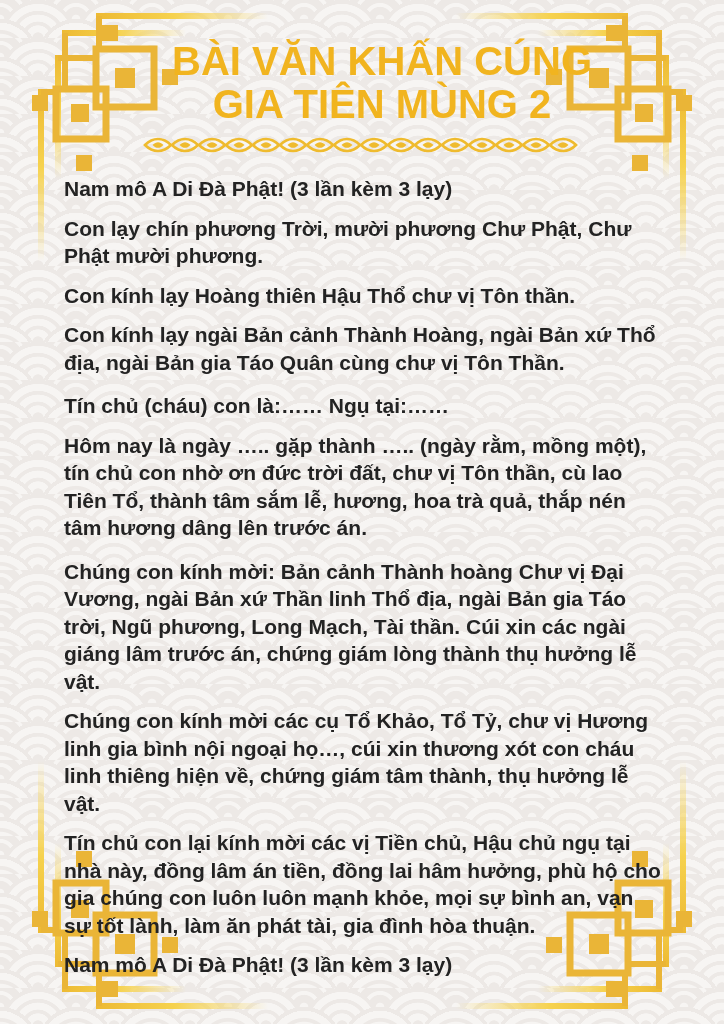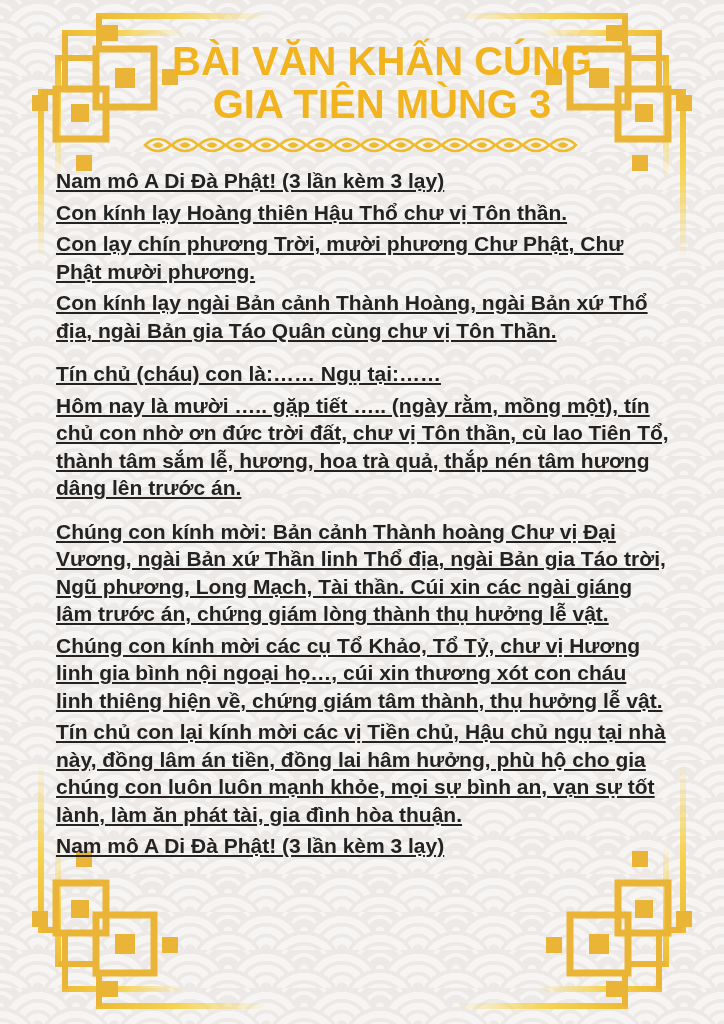--- a/index.html
+++ b/index.html
@@ -35,21 +35,21 @@
   .divider{display:block;margin:8px auto 0 auto;}
   .content{
     position:absolute;
     top:163px;left:52px;
     width:621px;
     color:#232323;
     font-size:21px;
     line-height:27.5px;
     font-weight:700;
   }
-  .content p{margin:4px;text-decoration:underline;}
+  .content p{margin:12px;}
   .content .section + .section{margin-top:16px;}
 </style>
 </head>
 <body>
 
 <div class="page">
 
   <svg width="0" height="0" style="position:absolute" aria-hidden="true">
     <defs>
       <linearGradient id="fadeH" x1="0" y1="0" x2="1" y2="0">
@@ -96,21 +96,21 @@
   <svg class="corner bl" viewBox="0 0 270 270">
       <use href="#corner-knot"></use>
     </svg>
   <svg class="corner br" viewBox="0 0 270 270">
       <use href="#corner-knot"></use>
     </svg>
 
   <div class="header">
     <h1 class="title">
       <span>BÀI VĂN KHẤN CÚNG</span><br>
-      <span>GIA TIÊN MÙNG 3</span>
+      <span>GIA TIÊN MÙNG 2</span>
     </h1>
     <svg class="divider" width="438" height="22" viewBox="0 0 438 22">
       <use href="#chain-link" x="0"></use>
         <use href="#chain-link" x="27"></use>
         <use href="#chain-link" x="54"></use>
       <use href="#chain-link" x="81"></use>
         <use href="#chain-link" x="108"></use>
         <use href="#chain-link" x="135"></use>
       <use href="#chain-link" x="162"></use>
         <use href="#chain-link" x="189"></use>
@@ -121,27 +121,27 @@
       <use href="#chain-link" x="324"></use>
         <use href="#chain-link" x="351"></use>
         <use href="#chain-link" x="378"></use>
       <use href="#chain-link" x="405"></use>
     </svg>
   </div>
 
   <div class="content">
       <div class="section">
         <p>Nam mô A Di Đà Phật!  (3 lần kèm 3 lạy)</p>
+        <p>Con lạy chín phương Trời, mười phương Chư Phật, Chư Phật mười phương.</p>
         <p>Con kính lạy Hoàng thiên Hậu Thổ chư vị Tôn thần.</p>
-        <p>Con lạy chín phương Trời, mười phương Chư Phật, Chư Phật mười phương.</p>
         <p>Con kính lạy ngài Bản cảnh Thành Hoàng, ngài Bản xứ Thổ địa, ngài Bản gia Táo Quân cùng chư vị Tôn Thần.</p>
       </div>
       <div class="section">
         <p>Tín chủ (cháu) con là:…… Ngụ tại:……</p>
-        <p>Hôm nay là mười ….. gặp tiết ….. (ngày rằm, mồng một), tín chủ con nhờ ơn đức trời đất, chư vị Tôn thần, cù lao Tiên Tổ, thành tâm sắm lễ, hương, hoa trà quả, thắp nén tâm hương dâng lên trước án.</p>
+        <p>Hôm nay là ngày ….. gặp thành ….. (ngày rằm, mồng một), tín chủ con nhờ ơn đức trời đất, chư vị Tôn thần, cù lao Tiên Tổ, thành tâm sắm lễ, hương, hoa trà quả, thắp nén tâm hương dâng lên trước án.</p>
       </div>
       <div class="section">
         <p>Chúng con kính mời: Bản cảnh Thành hoàng Chư vị Đại Vương, ngài Bản xứ Thần linh Thổ địa, ngài Bản gia Táo trời, Ngũ phương, Long Mạch, Tài thần. Cúi xin các ngài giáng lâm trước án, chứng giám lòng thành thụ hưởng lễ vật.</p>
         <p>Chúng con kính mời các cụ Tổ Khảo, Tổ Tỷ, chư vị Hương linh gia bình nội ngoại họ…, cúi xin thương xót con cháu linh thiêng hiện về, chứng giám tâm thành, thụ hưởng lễ vật.</p>
         <p>Tín chủ con lại kính mời các vị Tiền chủ, Hậu chủ ngụ tại nhà này, đồng lâm án tiền, đồng lai hâm hưởng, phù hộ cho gia chúng con luôn luôn mạnh khỏe, mọi sự bình an, vạn sự tốt lành, làm ăn phát tài, gia đình hòa thuận.</p>
         <p>Nam mô A Di Đà Phật! (3 lần kèm 3 lạy)</p>
       </div>
     </div>
 
 </div>

